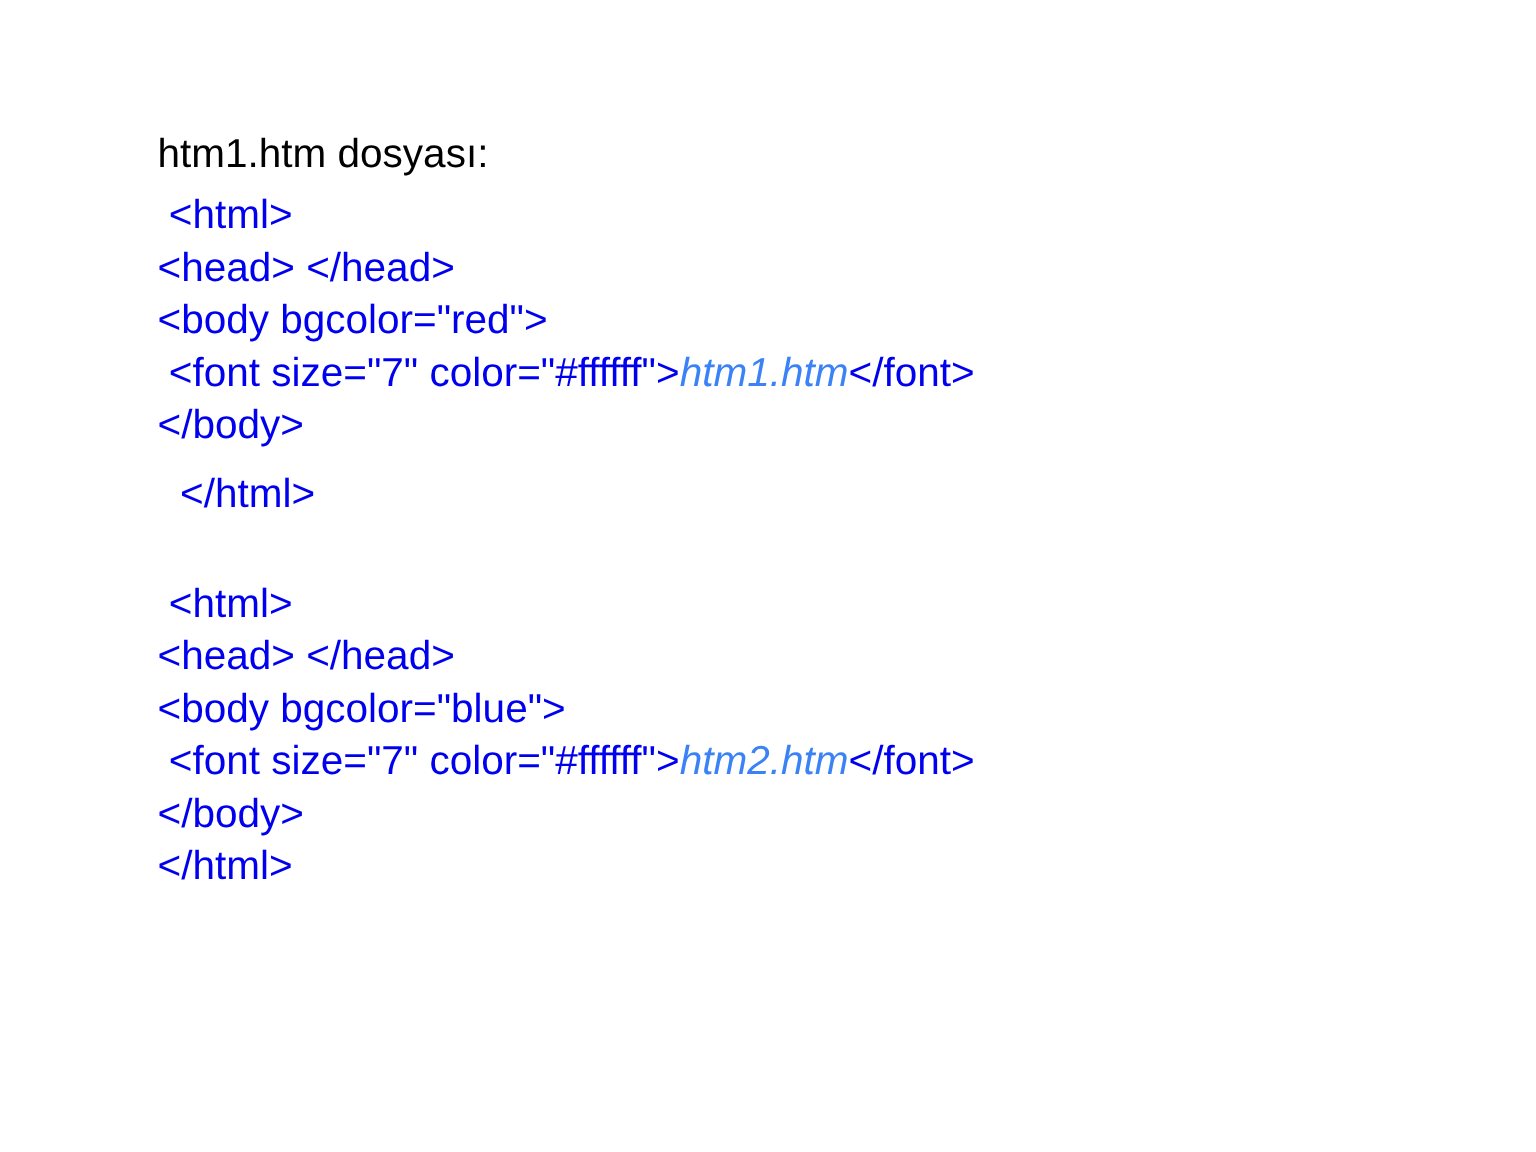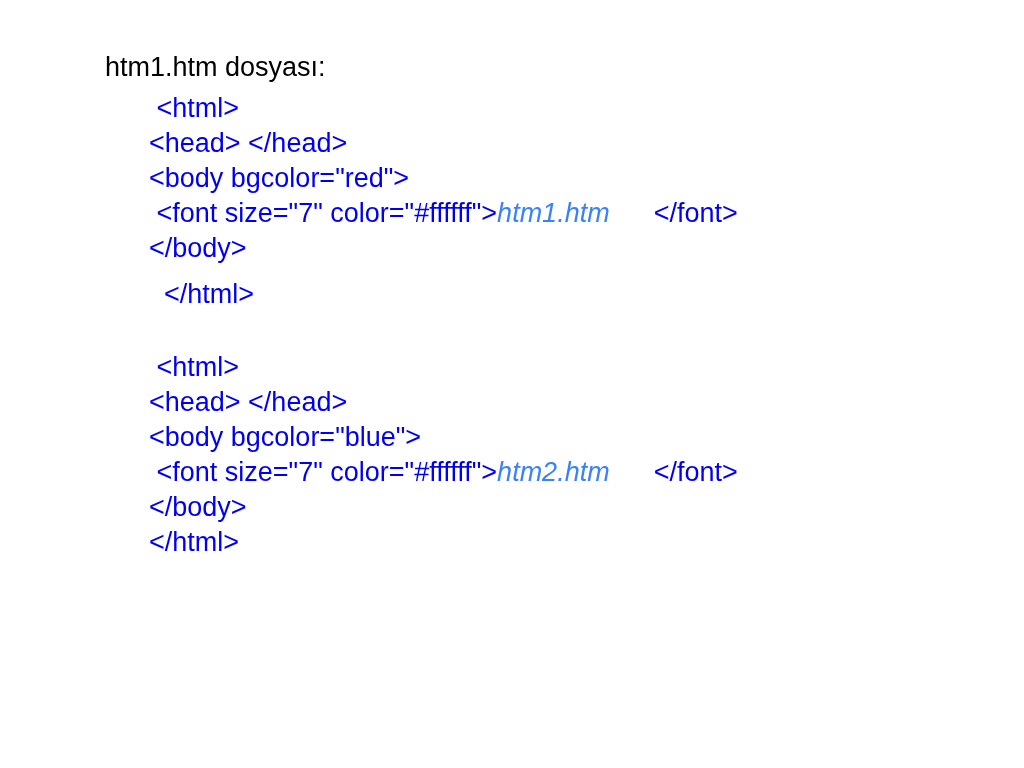--- a/index.html
+++ b/index.html
@@ -5,36 +5,36 @@
   html, body {
     margin: 0;
     padding: 0;
     width: 1024px;
     height: 768px;
     background: #ffffff;
     font-family: Arial, Helvetica, sans-serif;
   }
   .page {
     box-sizing: border-box;
-    padding: 50px 0 0 105px;
+    padding: 85px 0 0 105px;
     font-size: 27px;
     line-height: 1.3;
     color: #000;
   }
   .heading {
     color: #000000;
     margin-bottom: 6px;
   }
   .block {
     margin-bottom: 10px;
   }
   .code-line {
     white-space: pre;
   }
-  .tag { color: #0000ee; margin-left: 44px; }
+  .tag { color: #0000ee; }
   .txt { color: #3b82f6; font-style: italic; }
   .gap { height: 28px; }
 </style>
 </head>
 <body>
 
 <div class="page">
 
   <div class="heading">htm1.htm dosyası:</div>
 

